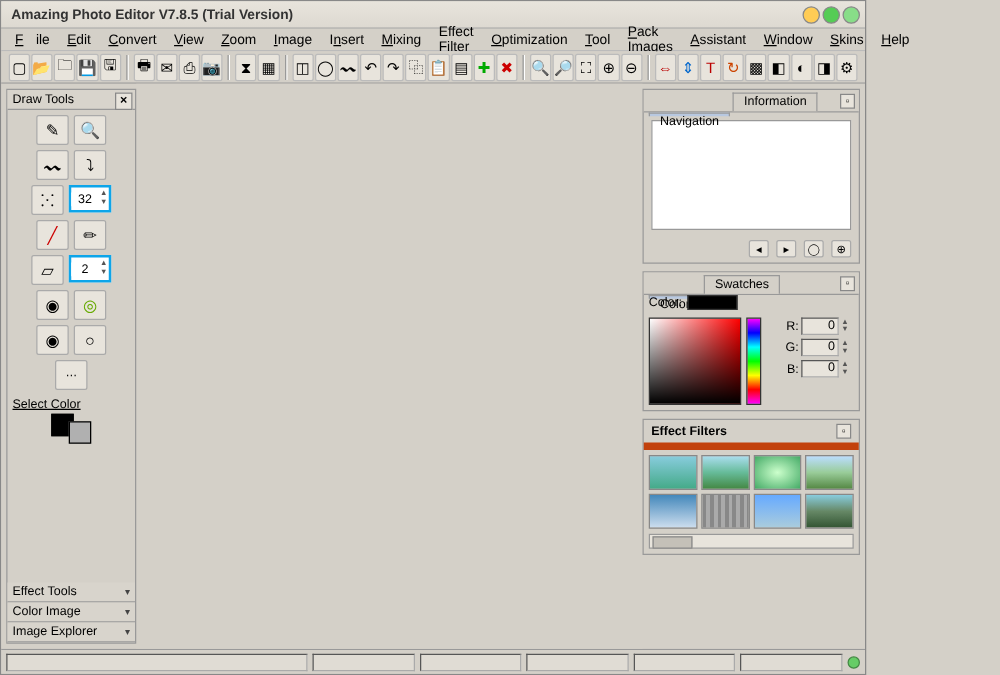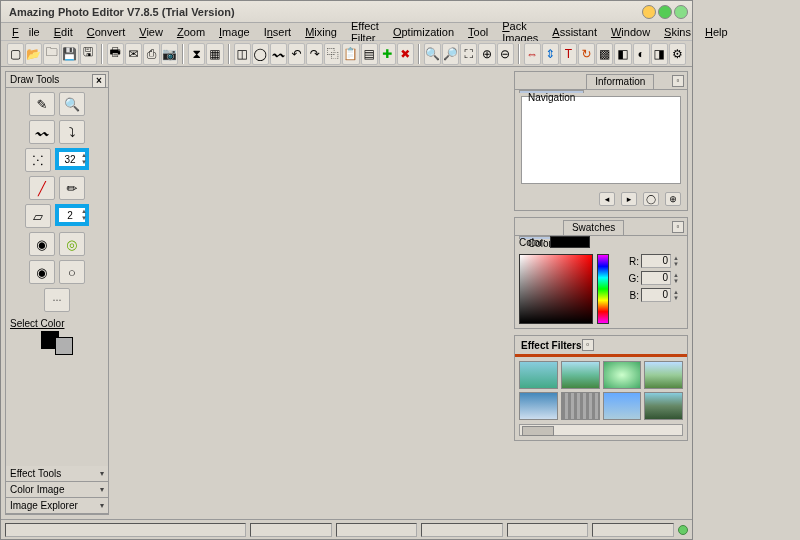--- a/index.html
+++ b/index.html
@@ -16,21 +16,21 @@
 .toolbar { height: 26px; background: #d4d0c8; display: flex; align-items: center; padding: 2px 6px; border-bottom: 1px solid #999; gap: 1px; }
 .tbtn { width: 22px; height: 22px; border: 1px solid #bbb; background: #e8e4dc; display: flex; align-items: center; justify-content: center; font-size: 12px; cursor: pointer; border-radius: 2px; }
 .tsep { width: 2px; height: 20px; border-left: 1px solid #999; border-right: 1px solid #fff; margin: 0 3px; }
 .workspace { flex: 1; display: flex; position: relative; background: #d4d0c8; }
 .left-panel { width: 104px; background: #d4d0c8; border: 1px solid #999; margin: 4px 0 4px 4px; display: flex; flex-direction: column; position: relative; }
 .panel-close { position: absolute; right: 2px; top: 2px; width: 14px; height: 14px; font-size: 10px; font-weight: bold; text-align: center; border: 1px solid #888; background: #e8e4dc; cursor: pointer; line-height: 12px; }
 .panel-section { border-bottom: 1px solid #999; padding: 2px 4px; font-size: 10px; background: #d8d4cc; display:flex; align-items:center; justify-content:space-between;}
 .tool-area { padding: 4px; flex: 1; }
 .tool-row { display: flex; justify-content: center; gap: 4px; margin-bottom: 4px; }
 .tool-btn { width: 26px; height: 24px; border: 1px solid #aaa; background: #e8e4dc; display: flex; align-items: center; justify-content: center; font-size: 13px; cursor: pointer; border-radius: 2px; }
-.tool-spin { width: 34px; height: 22px; border: 4px solid #0ea5e9; background: #fff; font-size: 10px; text-align: center; display:flex; align-items:center; }
+.tool-spin { width: 34px; height: 22px; border: 2px solid #0ea5e9; background: #fff; font-size: 10px; text-align: center; display:flex; align-items:center; }
 .tool-spin input { width: 22px; border: none; text-align: center; font-size: 10px; }
 .spin-arrows { width:10px; display:flex; flex-direction:column; font-size:6px; line-height:7px; color:#555;}
 .select-color { text-align: left; font-size: 10px; margin-top: 6px; text-decoration: underline; }
 .color-swatch-box { display:flex; justify-content:center; margin: 2px 0 6px;}
 .cswatch { width: 18px; height: 18px; border: 1px solid #000; }
 .csw-black { background: #000; } .csw-gray { background: #b0b0b0; margin-left:-4px; margin-top:6px; }
 .right-col { width: 178px; display: flex; flex-direction: column; gap: 6px; padding: 4px 4px 4px 0; }
 .rpanel { border: 1px solid #999; background: #d4d0c8; position: relative; }
 .rpanel-head { position:absolute; right:3px; top:3px; width:12px; height:12px; border:1px solid #888; background:#e8e4dc; font-size:8px; text-align:center; line-height:10px; cursor:pointer;}
 .tabstrip { display: flex; height: 18px; border-bottom: 1px solid #999; background:#d4d0c8; padding-left:4px; padding-top:2px;}
@@ -42,21 +42,21 @@
 .color-body { display: flex; padding: 4px; gap: 4px; }
 .color-grad { width: 74px; height: 70px; background: linear-gradient(to bottom, rgba(0,0,0,0), #000), linear-gradient(to right, #fff, #f00); border:1px solid #333; position:relative;}
 .hue-strip { width: 12px; height: 70px; background: linear-gradient(#f0f,#00f,#0ff,#0f0,#ff0,#f00,#f0f); border:1px solid #333;}
 .rgb-inputs { display:flex; flex-direction:column; gap:3px; font-size:10px; flex:1;}
 .rgb-row { display:flex; align-items:center; justify-content:flex-end; gap:2px;}
 .rgb-row label{width:14px; text-align:right;}
 .rgb-row .val { width:30px; height:14px; border:1px inset #aaa; background:#e8e4dc; text-align:right; padding-right:2px;}
 .rgb-row .sp { width:10px; display:flex; flex-direction:column; font-size:6px; line-height:6px; color:#555;}
 .color-label-row{display:flex; align-items:center; gap:4px; padding:0 4px 2px; font-size:10px;}
 .color-current{width:40px; height:12px; background:#000; border:1px solid #333;}
-.effect-panel .ef-head { padding:3px 6px; font-size:10px; font-weight:bold; border-bottom:3px solid #c2410c; display:flex; align-items:center;}
+.effect-panel .ef-head { padding:3px 6px; font-size:10px; font-weight:bold; border-bottom:6px solid #c2410c; display:flex; justify-content:space-between; align-items:center;}
 .ef-grid { display:grid; grid-template-columns: repeat(4, 1fr); gap:3px; padding:4px; }
 .ef-thumb { height:28px; border:1px solid #888; background:linear-gradient(#8cd,#4a8); cursor:pointer;}
 .ef-thumb:nth-child(2){background:linear-gradient(#ade,#6b9,#484);}
 .ef-thumb:nth-child(3){background:radial-gradient(#cfc,#4a6);}
 .ef-thumb:nth-child(4){background:linear-gradient(#bdf,#9c9,#584);}
 .ef-thumb:nth-child(5){background:linear-gradient(#48b,#cde);}
 .ef-thumb:nth-child(6){background:repeating-linear-gradient(90deg,#888 0 3px,#aaa 3px 6px);}
 .ef-thumb:nth-child(7){background:linear-gradient(#6af,#acd);}
 .ef-thumb:nth-child(8){background:linear-gradient(#8cd,#686,#353);}
 .ef-scroll{height:12px; margin:0 4px 4px; border:1px solid #999; background:#e8e4dc; position:relative;}

